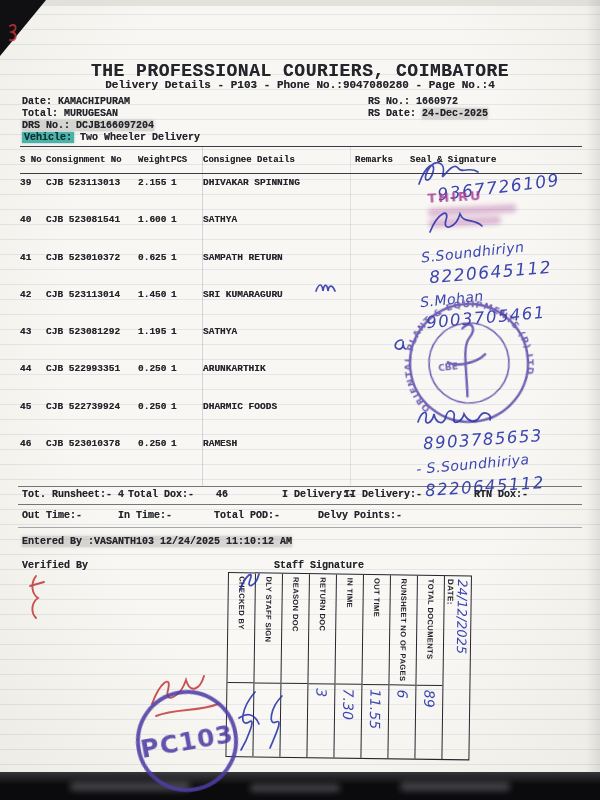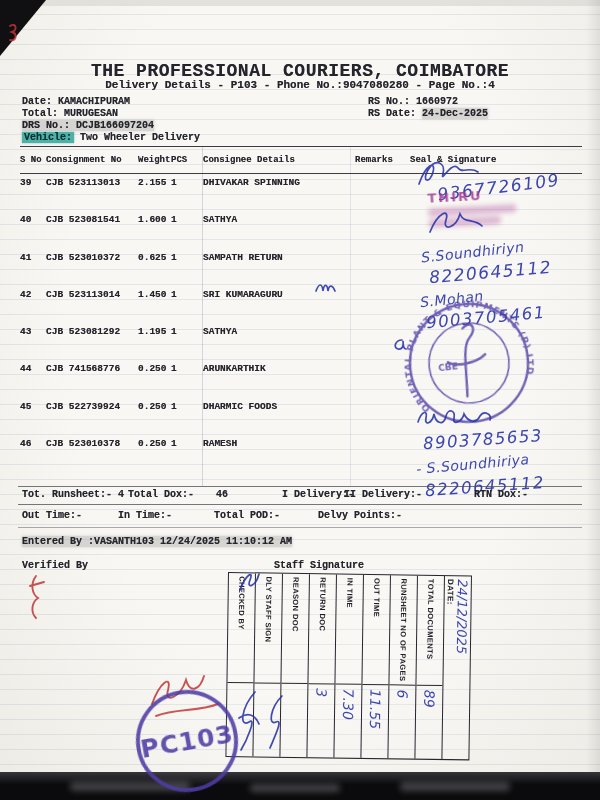--- a/index.html
+++ b/index.html
@@ -157,21 +157,21 @@
     </div>
     <div class="trow mono">
       <span>43</span>
         <span>CJB 523081292</span>
         <span>1.195</span>
         <span>1</span>
         <span>SATHYA</span>
     </div>
     <div class="trow mono">
       <span>44</span>
-        <span>CJB 741568776</span>
+        <span>CJB 522993351</span>
         <span>0.250</span>
         <span>1</span>
         <span>ARUNKARTHIK</span>
     </div>
     <div class="trow mono">
       <span>45</span>
         <span>CJB 522739924</span>
         <span>0.250</span>
         <span>1</span>
         <span>DHARMIC FOODS</span>

